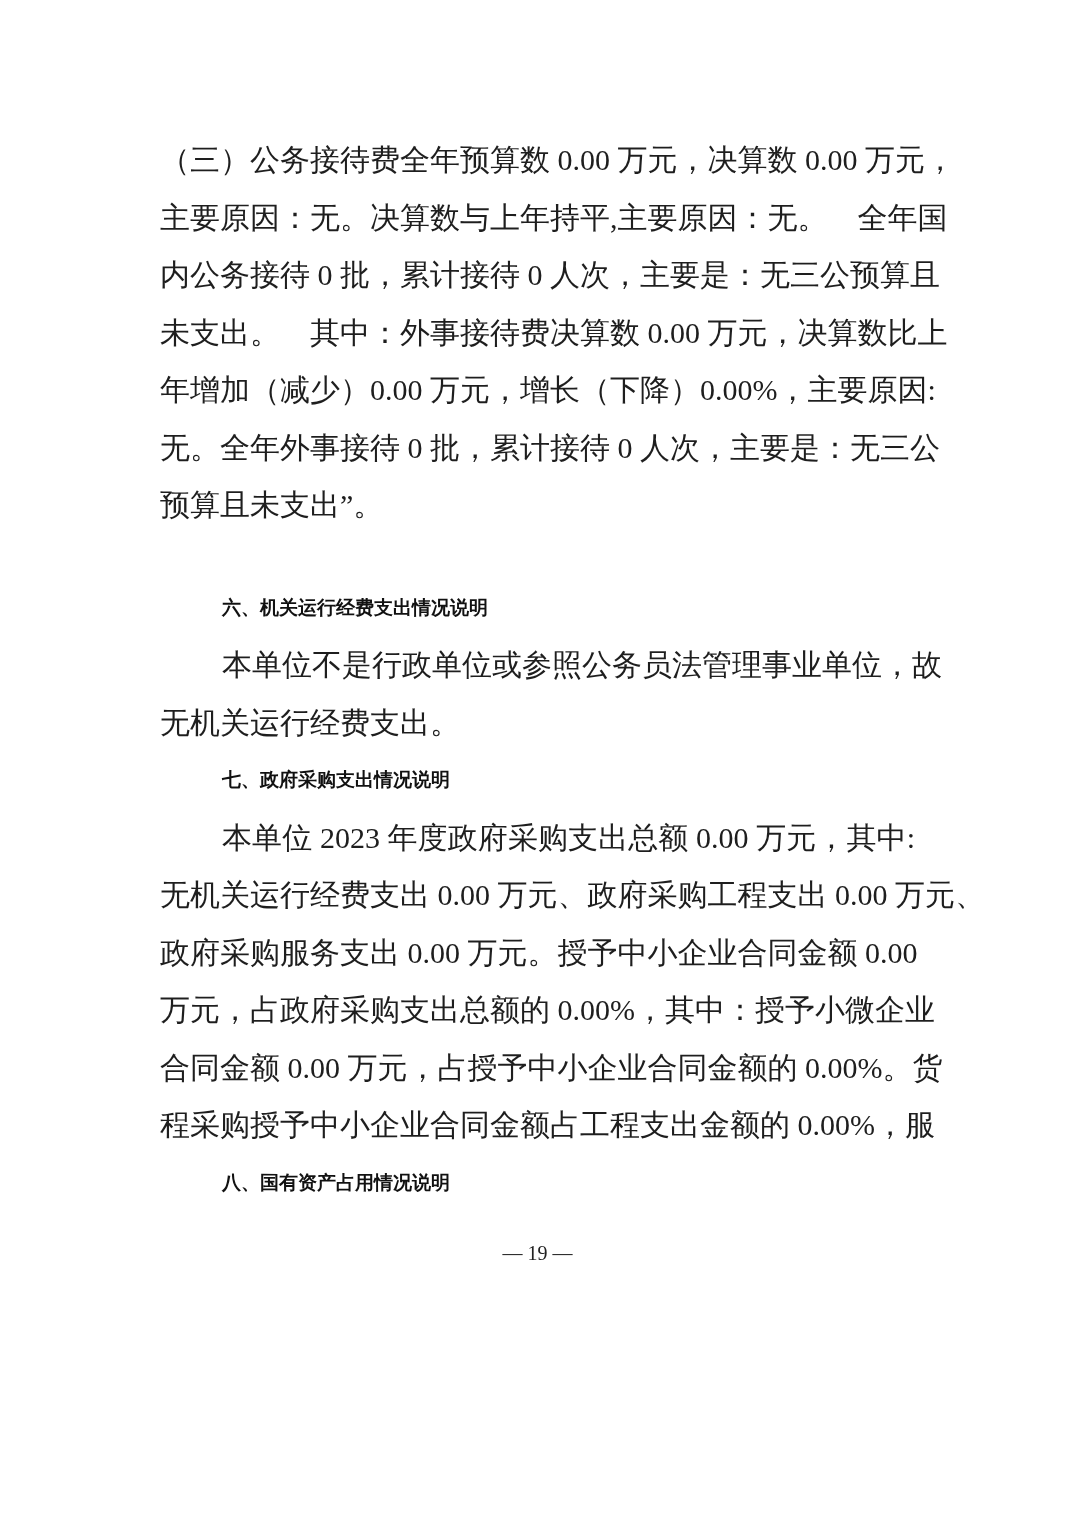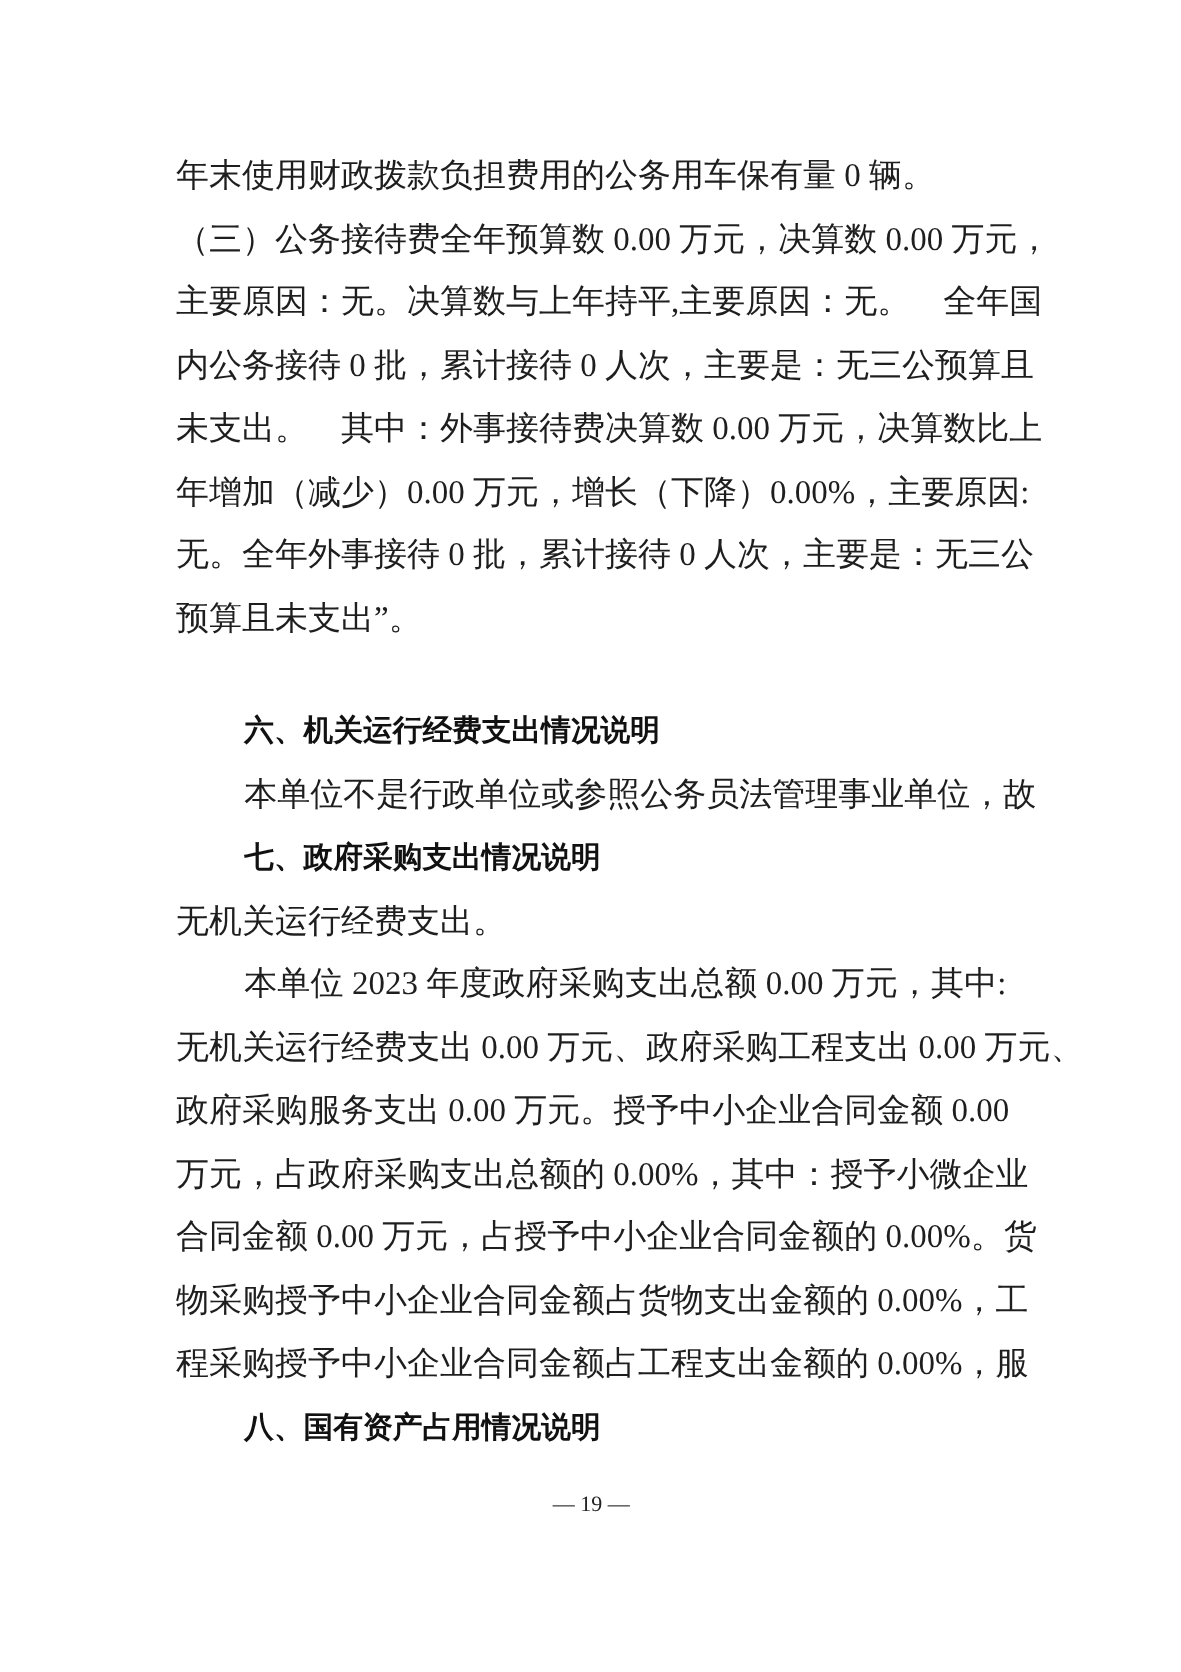--- a/index.html
+++ b/index.html
@@ -27,21 +27,21 @@
   .line.plain {
     text-align: left;
     text-align-last: left;
   }
   .line.indent {
     padding-left: 62px; 
   }
   .line.heading {
     font-family: "Liberation Sans", "DejaVu Sans", sans-serif;
     font-weight: bold;
-    font-size: 27px;
+    font-size: 19px;
     color: #111111;
     text-align: left;
     text-align-last: left;
   }
   .spacer {
     height: 45px;
   }
   .pageno {
     margin-top: 26px;
     text-align: center;
@@ -52,42 +52,40 @@
     height: 32px;
     line-height: 32px;
   }
 </style>
 </head>
 <body>
 
 <div class="page">
   <div class="content">
 
-    <div class="line plain">年末使用财政拨款负担费用的公务用车保有量 0 辆。</div>
 
     <div class="line">（三）公务接待费全年预算数 0.00 万元，决算数 0.00 万元，</div>
     <div class="line">主要原因：无。决算数与上年持平,主要原因：无。　全年国</div>
     <div class="line">内公务接待 0 批，累计接待 0 人次，主要是：无三公预算且</div>
     <div class="line">未支出。　其中：外事接待费决算数 0.00 万元，决算数比上</div>
     <div class="line">年增加（减少）0.00 万元，增长（下降）0.00%，主要原因:</div>
     <div class="line">无。全年外事接待 0 批，累计接待 0 人次，主要是：无三公</div>
     <div class="line plain">预算且未支出”。</div>
 
     <div class="spacer"></div>
 
     <div class="line heading indent">六、机关运行经费支出情况说明</div>
     <div class="line indent">本单位不是行政单位或参照公务员法管理事业单位，故</div>
+    <div class="line plain">无机关运行经费支出。</div>
+
     <div class="line heading indent">七、政府采购支出情况说明</div>
-
-    <div class="line plain">无机关运行经费支出。</div>
     <div class="line indent">本单位 2023 年度政府采购支出总额 0.00 万元，其中:</div>
     <div class="line">无机关运行经费支出 0.00 万元、政府采购工程支出 0.00 万元、</div>
     <div class="line">政府采购服务支出 0.00 万元。授予中小企业合同金额 0.00</div>
     <div class="line">万元，占政府采购支出总额的 0.00%，其中：授予小微企业</div>
     <div class="line">合同金额 0.00 万元，占授予中小企业合同金额的 0.00%。货</div>
-    <div class="line">物采购授予中小企业合同金额占货物支出金额的 0.00%，工</div>
     <div class="line">程采购授予中小企业合同金额占工程支出金额的 0.00%，服</div>
 
     <div class="line heading indent">八、国有资产占用情况说明</div>
 
     <div class="pageno">— 19 —</div>
   </div>
 </div>
 
 </body></html>

